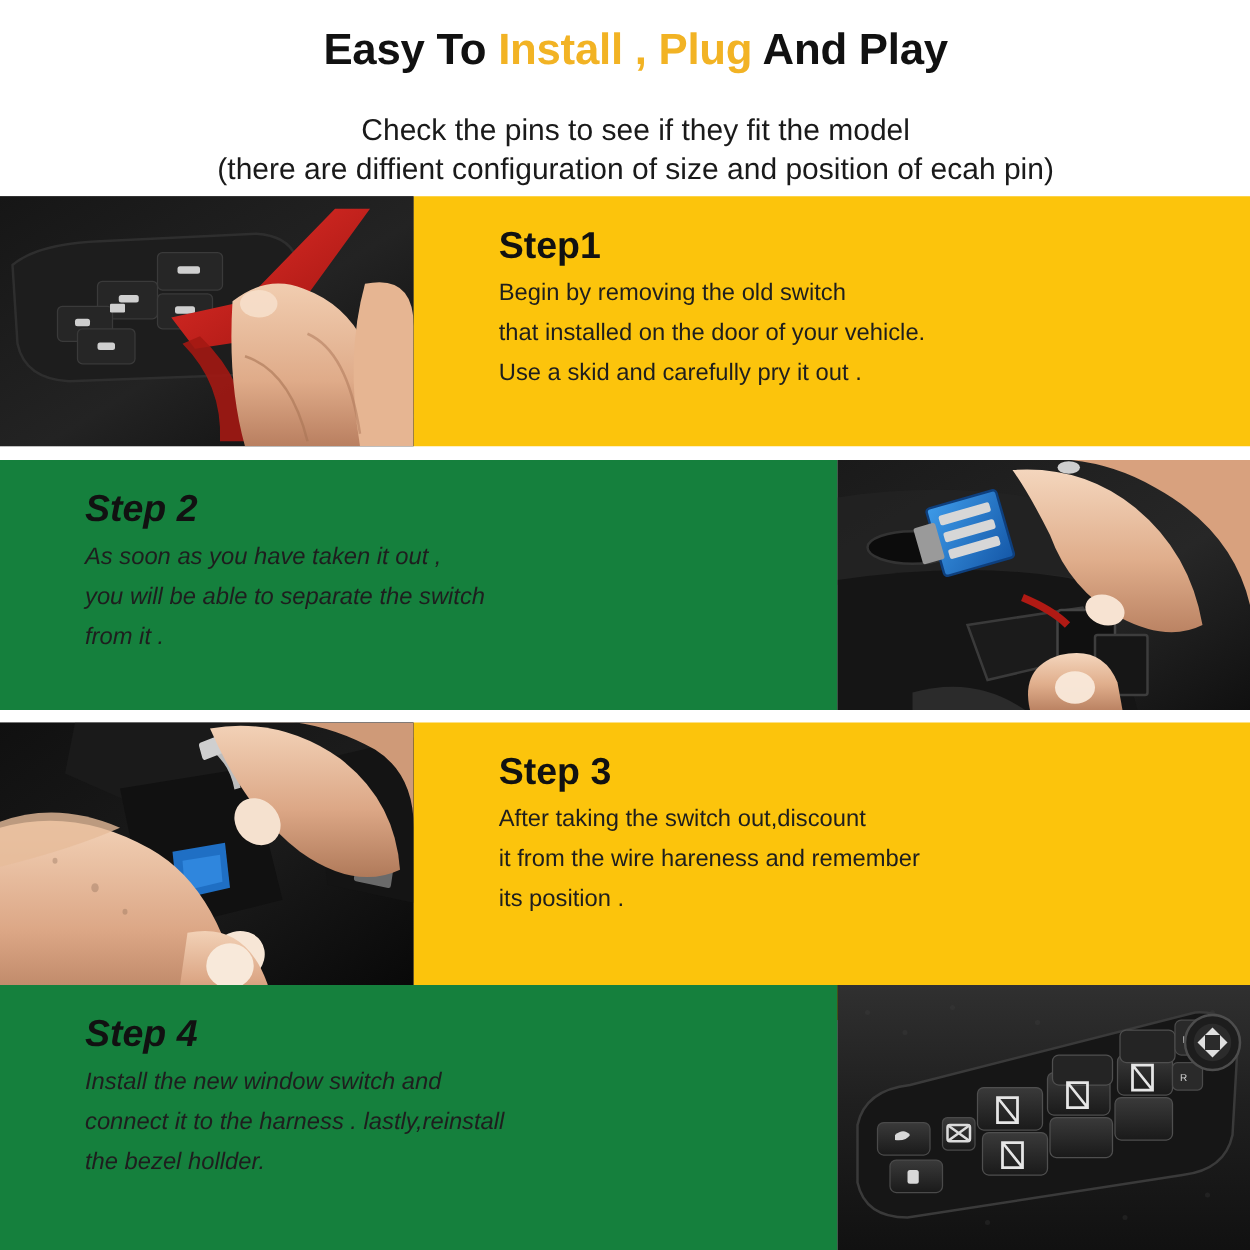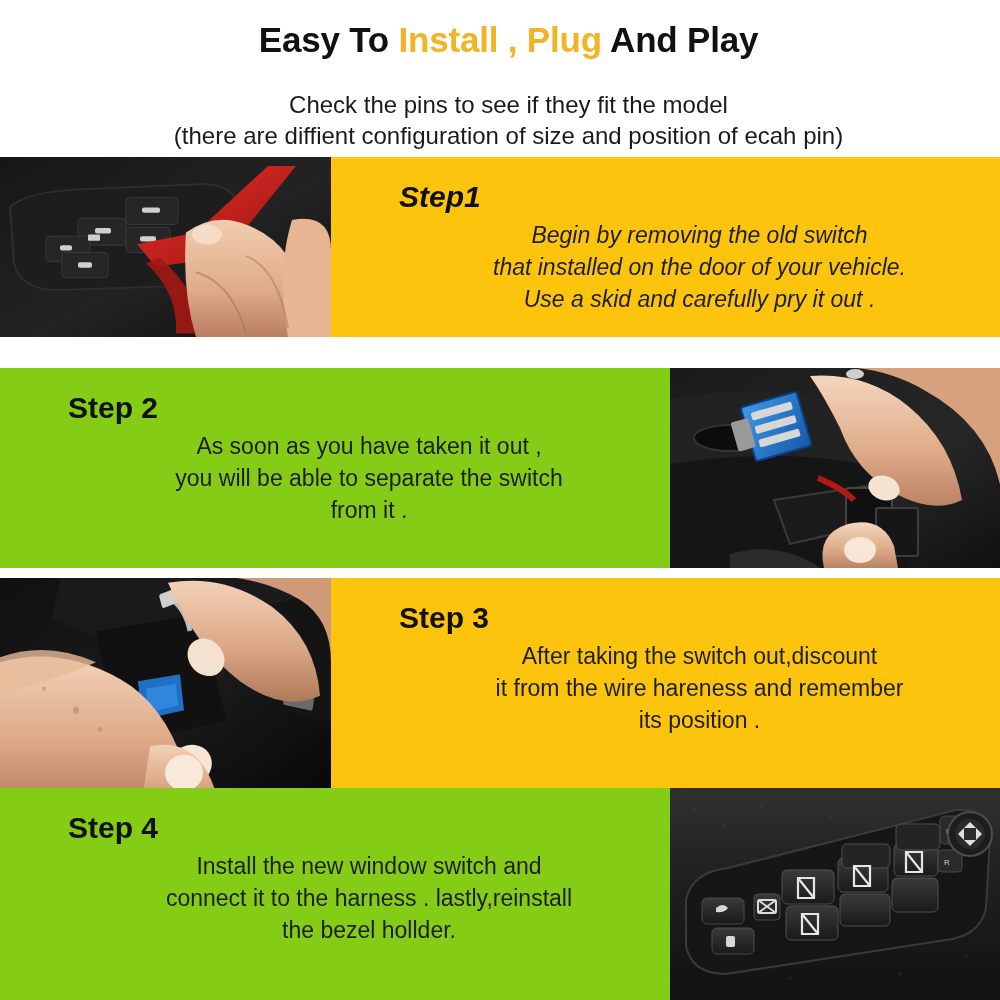--- a/index.html
+++ b/index.html
@@ -48,21 +48,21 @@
     font-weight: normal;
   }
   .sub-line.first { margin-top: 28px; }
 
   
   .row {
     position: absolute;
     left: 0;
     width: 1000px;
   }
-  .row-1 { top: 157px;  height: 180px; font-style: italic; }
+  .row-1 { top: 157px;  height: 200px; }
   .row-2 { top: 368px;  height: 200px; }
   .row-3 { top: 578px;  height: 238px; }
   .row-4 { top: 788px;  height: 220px; }
 
   
   .photo {
     position: absolute;
     top: 0;
     height: 100%;
     overflow: hidden;
@@ -74,36 +74,35 @@
   
   .panel {
     position: absolute;
     top: 0;
     height: 100%;
     padding: 22px 0 0 68px;
   }
   .panel.right { left: 331px; width: 669px; }
   .panel.left  { left: 0;     width: 670px; }
   .panel.yellow { background: #fcc40c; }
-  .panel.grey   { background: #84cc16; }
+  .panel.grey   { background: #15803d; font-style: italic; }
 
   .step-head {
     font-size: 30px;
     font-weight: bold;
     color: #111111;
     line-height: 36px;
     margin-bottom: 4px;
   }
   .step-body {
-    font-size: 23px;
+    font-size: 19px;
     color: #1e1e1e;
     line-height: 32px;
     font-weight: normal;
     white-space: pre-line;
-    text-align: center;
   }
 
   
   .row-4 .photo.right { height: 212px; }
 
   
   .ph { position: absolute; inset: 0; }
   .ph svg { display: block; width: 100%; height: 100%; }
 </style>
 </head>

